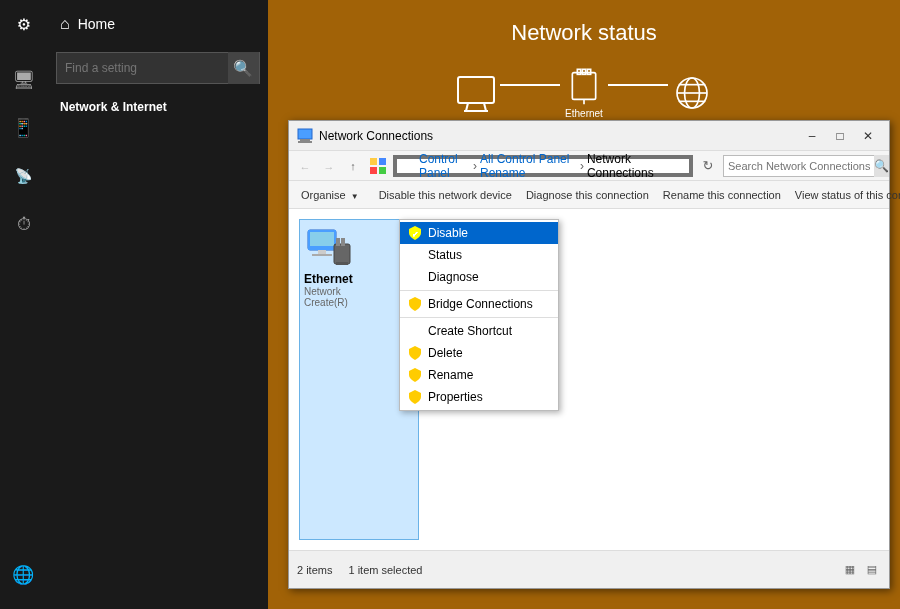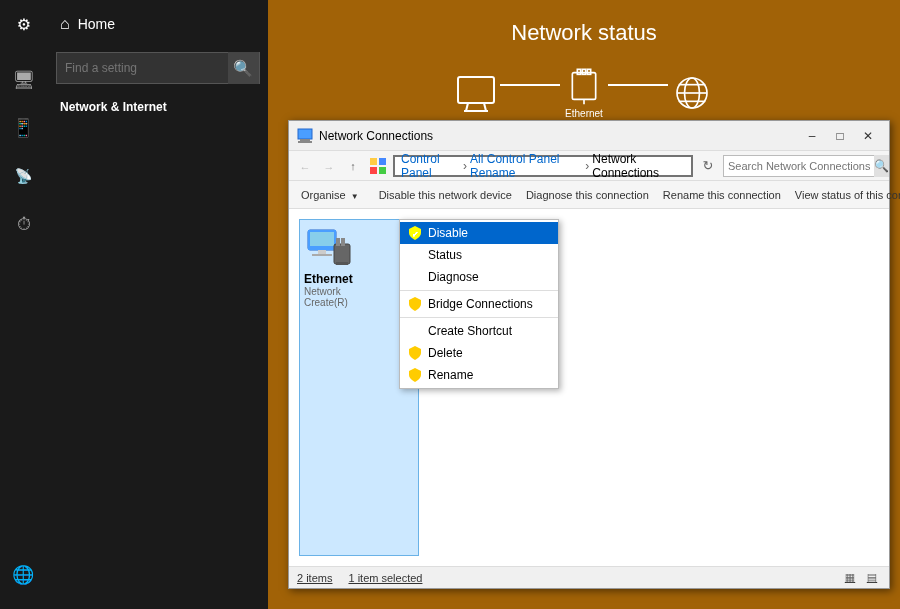--- a/index.html
+++ b/index.html
@@ -191,25 +191,25 @@
     }
     .nav-arrow.disabled { color: #bbb; cursor: default; }
     .up-arrow {
       width: 20px; height: 20px;
       display: flex; align-items: center; justify-content: center;
       font-size: 11px; color: #666; cursor: pointer;
     }
     .breadcrumb-bar {
       flex: 1;
       background: #fff;
-      border: 2px solid #737373;
+      border: 4px solid #737373;
       height: 22px;
       display: flex;
       align-items: center;
-      padding: 0 6px;
+      padding: 0 22px;
       font-size: 12px;
       color: #000;
     }
     .breadcrumb-sep { color: #666; margin: 0 3px; }
     .breadcrumb-link { color: #0066cc; cursor: pointer; }
     .refresh-btn {
       width: 22px; height: 22px;
       display: flex; align-items: center; justify-content: center;
       font-size: 13px; color: #666; cursor: pointer;
     }
@@ -300,29 +300,28 @@
     }
     .adapter-sub {
       font-size: 10px;
       color: #666;
       white-space: nowrap;
     }
 
     
     .status-bar {
       background: #f0f0f0;
-      height: 22px;
+      height: 38px;
       border-top: 1px solid #ddd;
       display: flex;
       align-items: center;
       padding: 0 8px;
       font-size: 11px;
       color: #333;
       gap: 16px;
-      text-decoration: underline;
     }
     .status-right {
       margin-left: auto;
       display: flex;
       gap: 4px;
     }
 
     
     .context-menu {
       position: absolute;
@@ -575,20 +574,28 @@
           <span>Delete</span>
         </div>
         <div class="cm-item">
           <span class="cm-shield">
             <svg width="12" height="14" viewBox="0 0 12 14">
               <path d="M6 0 L12 3 L12 7 C12 11 6 14 6 14 C6 14 0 11 0 7 L0 3 Z" fill="#ffcc00"></path>
             </svg>
           </span>
           <span>Rename</span>
         </div>
+        <div class="cm-item">
+          <span class="cm-shield">
+            <svg width="12" height="14" viewBox="0 0 12 14">
+              <path d="M6 0 L12 3 L12 7 C12 11 6 14 6 14 C6 14 0 11 0 7 L0 3 Z" fill="#ffcc00"></path>
+            </svg>
+          </span>
+          <span>Properties</span>
+        </div>
       </div>
     </div>
 
     <div class="status-bar">
       <span>2 items</span>
       <span>1 item selected</span>
       <div class="status-right">
         <div class="view-btn" style="width:18px;height:18px;font-size:11px;">▦</div>
         <div class="view-btn" style="width:18px;height:18px;font-size:11px;">▤</div>
       </div>

